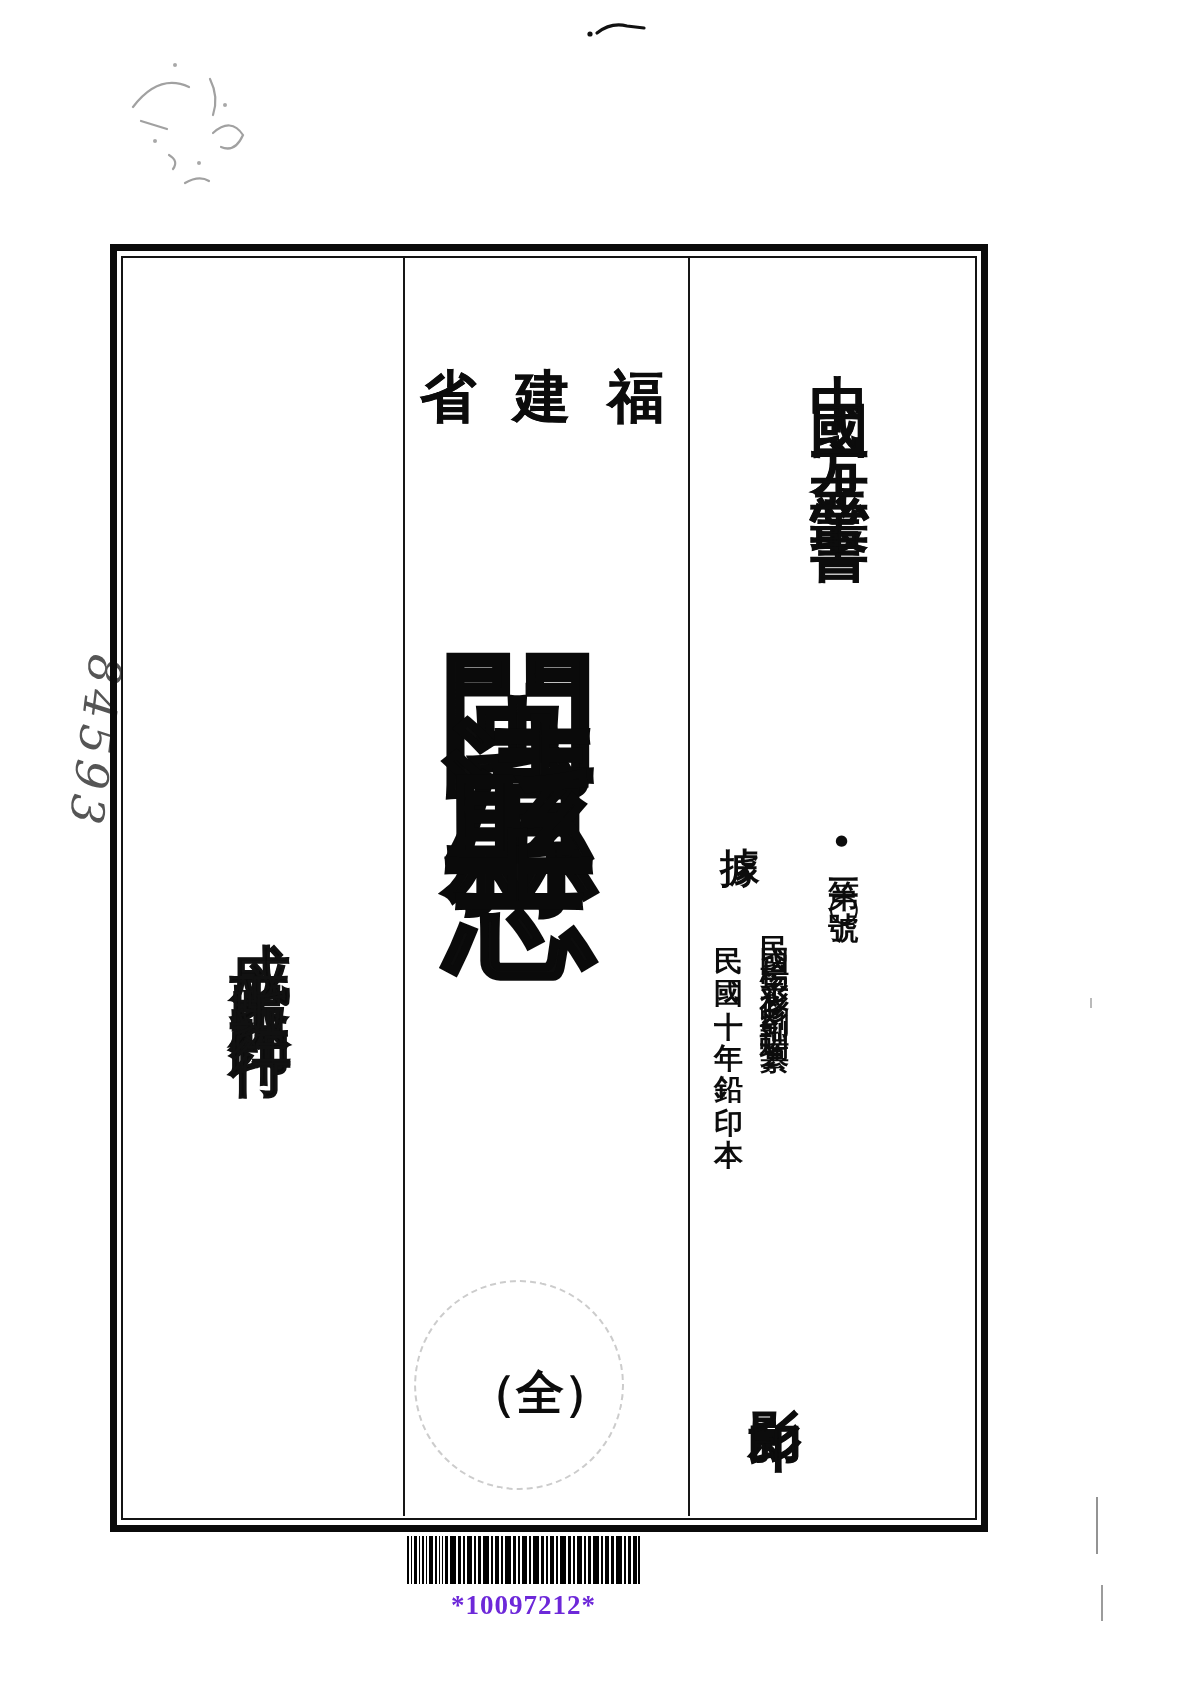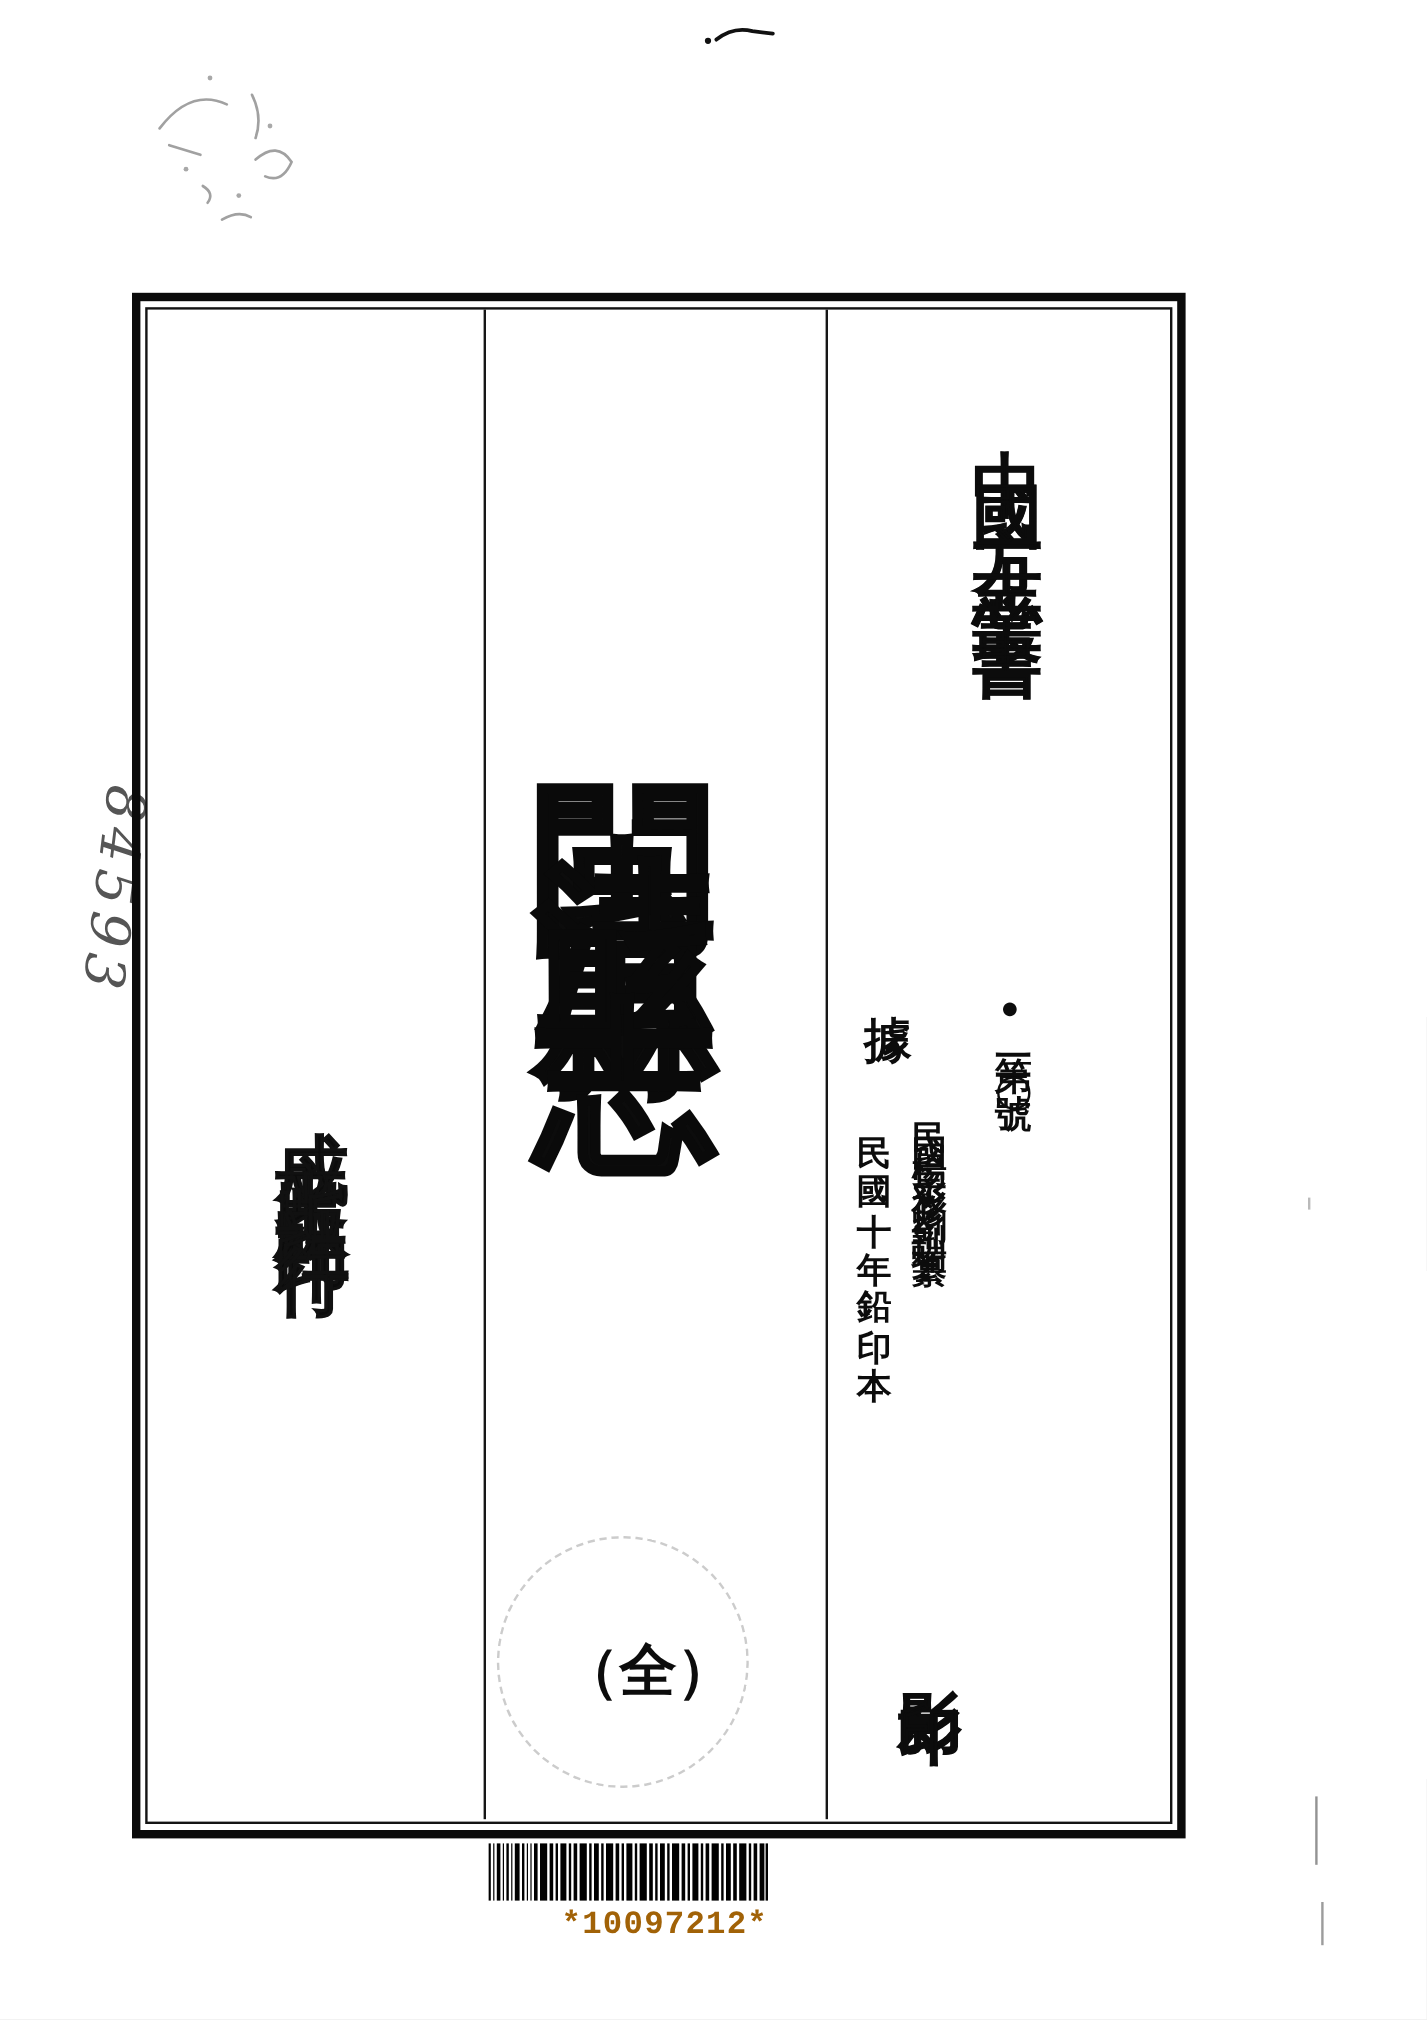--- a/index.html
+++ b/index.html
@@ -65,23 +65,23 @@
   .margin-code{
     left:-34px;top:752px;width:250px;
     transform:rotate(97deg);
     font-size:46px;font-style:italic;letter-spacing:6px;
     color:#2b2b2b;opacity:.8;
     font-family:"DejaVu Serif",serif;
   }
   
   .barcode-wrap{left:407px;top:1536px;width:233px;}
   .barcode-label{
-    display:block;text-align:right;margin-top:2px;
-    font-family:Liberation Mono, monospace;
-    font-size:27px;font-weight:700;color:#a16207;letter-spacing:1px;
+    display:block;text-align:center;margin-top:2px;
+    font-family:Liberation Serif, serif;
+    font-size:27px;font-weight:700;color:#6d28d9;letter-spacing:1px;
   }
   
   .edge-mark{background:#3a3a3a;}
   .em1{left:1096px;top:1497px;width:2px;height:57px;opacity:.55;}
   .em2{left:1101px;top:1585px;width:2px;height:36px;opacity:.5;}
   .em3{left:1090px;top:998px;width:2px;height:10px;opacity:.35;}
 </style>
 </head>
 <body>
 
@@ -118,20 +118,21 @@
 
   <div class="abs v series-title">中國方志叢書</div>
   <div class="abs series-bullet">●</div>
   <div class="abs v series-number">第一〇一號</div>
 
   <div class="abs edition-prefix">據</div>
   <div class="abs v compilers-col">民國楊宗彩修劉訓瑞纂</div>
   <div class="abs v edition-col">民國十年鉛印本</div>
   <div class="abs v reprint-method">影印</div>
 
+  <div class="abs province">福建省</div>
   <div class="abs v main-title">閩清縣志</div>
   <div class="abs stamp-circle"></div>
   <div class="abs volume-note">（全）</div>
 
   <div class="abs v publisher">成文出版社印行</div>
 
   <div class="abs barcode-wrap">
     <svg width="233" height="48" viewBox="0 0 233 48">
       <g fill="#000">
         <rect x="0" y="0" width="2" height="48"></rect>

